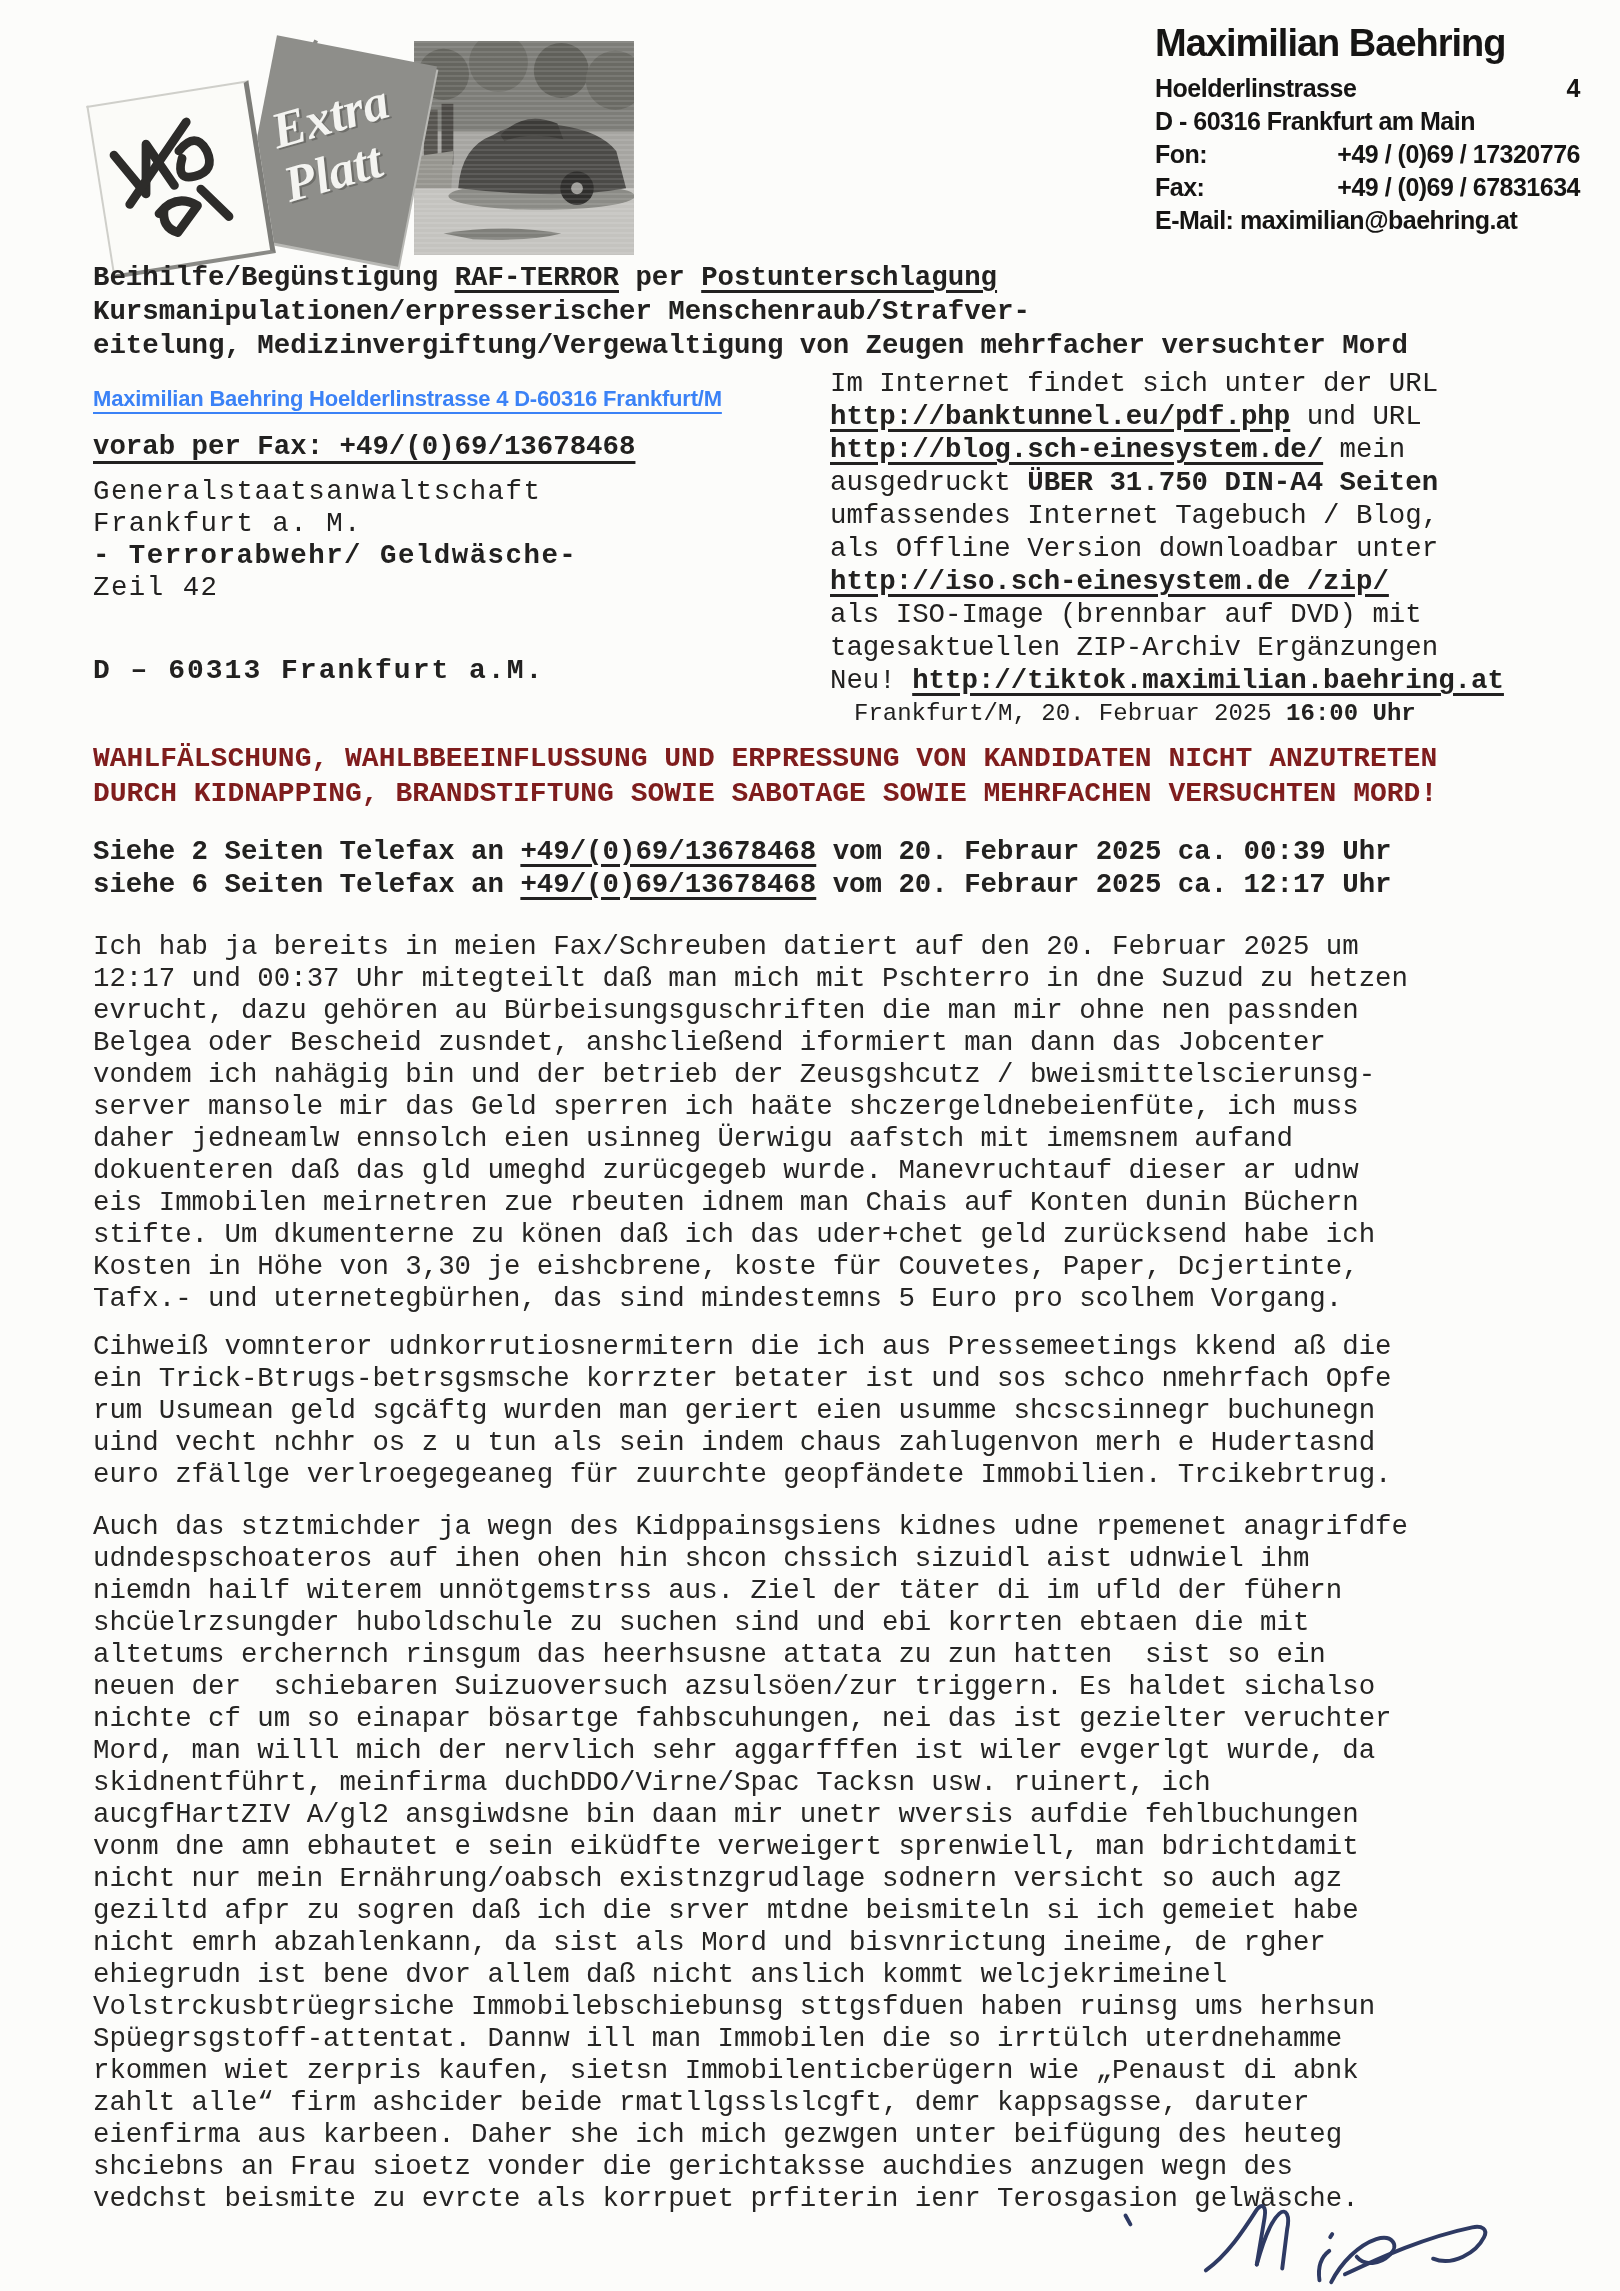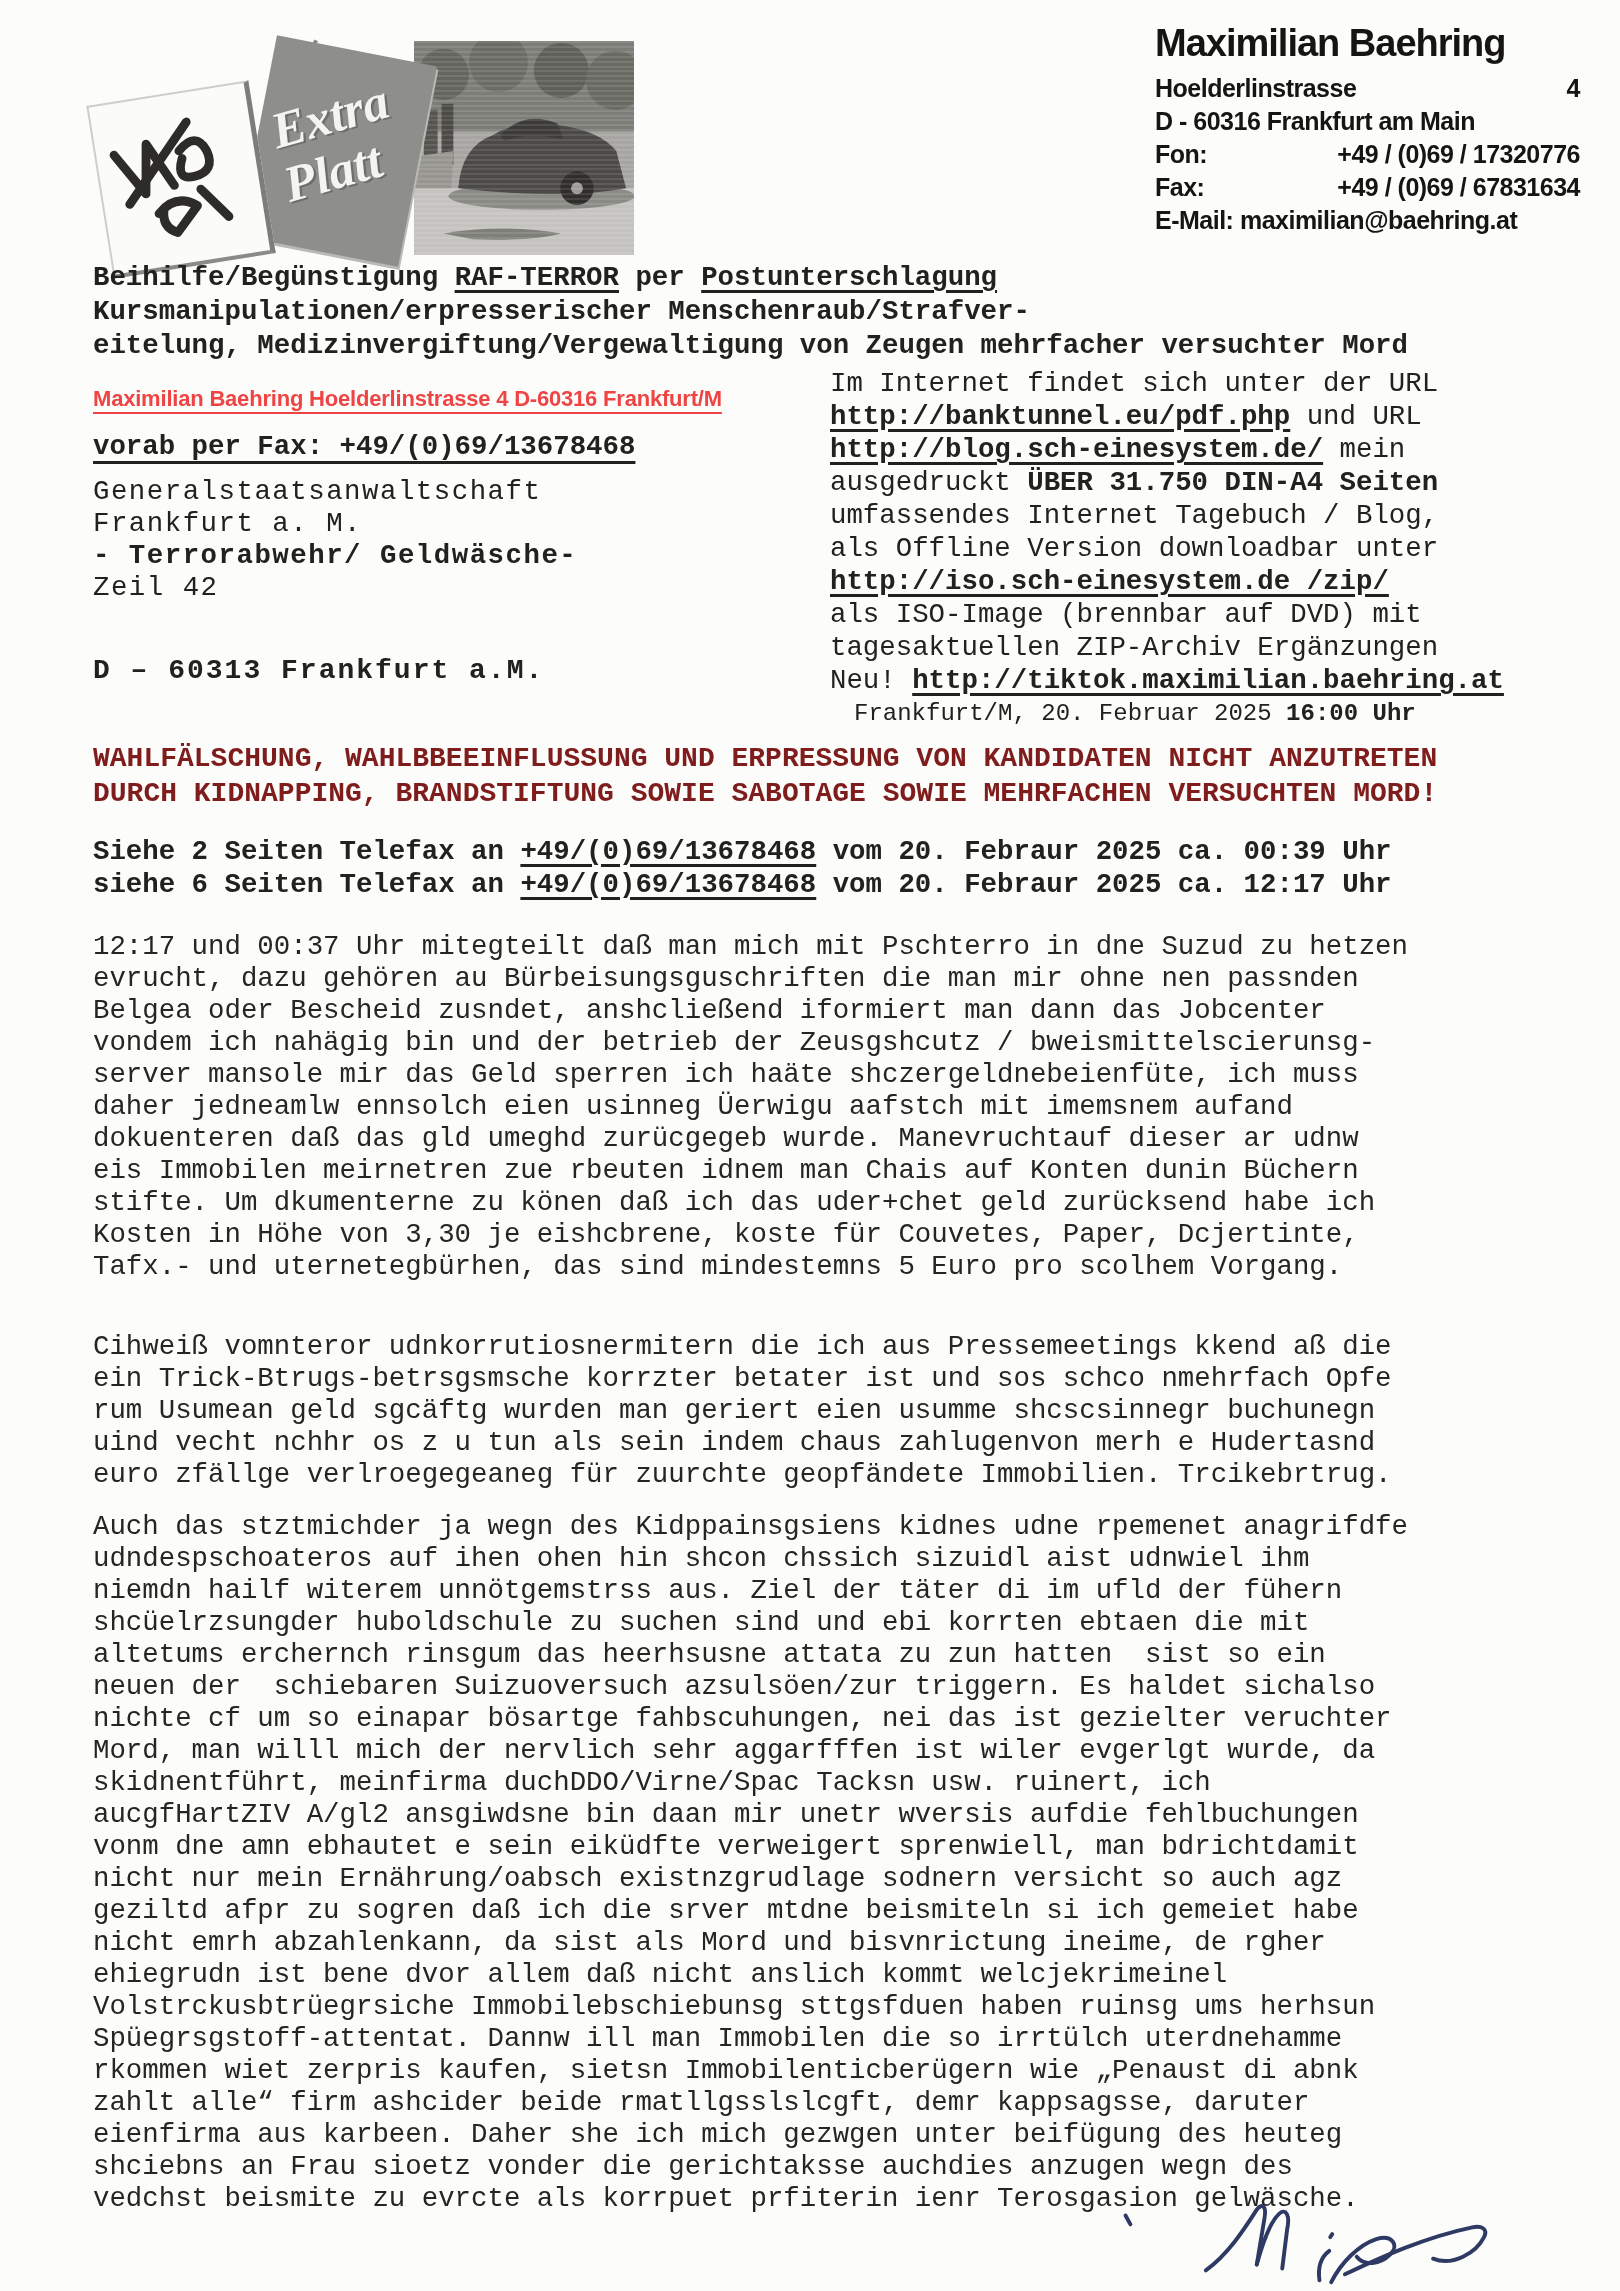--- a/index.html
+++ b/index.html
@@ -37,21 +37,21 @@
   .lh-name{font-size:38px; letter-spacing:-1px; line-height:43px; margin-bottom:7.8px;}
   .lh-row{display:flex; justify-content:space-between; font-size:25px; line-height:33px; letter-spacing:-0.5px;}
   .lh-row.single{display:block;}
 
   
   .subject{position:absolute; left:93px; top:261px; font-size:27.4px; font-weight:700; line-height:34px;}
 
   
   .sender{position:absolute; left:93px; top:386px;
     font-family:"Liberation Sans", sans-serif; font-size:22px; font-weight:700; letter-spacing:-0.2px;
-    text-decoration:underline; text-decoration-thickness:2px; text-underline-offset:5.9px; color:#ef4444;}
+    text-decoration:underline; text-decoration-thickness:2px; text-underline-offset:5.9px; color:#3b82f6;}
   .faxadv{position:absolute; left:93px; top:431px; font-size:27.4px; font-weight:700;
     text-decoration:underline; text-decoration-thickness:2.9px; text-underline-offset:6.9px;}
   .recipient{position:absolute; left:93px; top:476px; font-size:27.4px; line-height:32px; letter-spacing:1.5px;}
   .recipient-city{position:absolute; left:93px; top:617px; font-size:28px; font-weight:700; letter-spacing:2px;margin-top:38px;}
 
   
   .inote{position:absolute; left:814px; top:367px; font-size:27.4px; line-height:33px;margin-left:16px;}
   .dateline{position:absolute; left:854px; top:700px; font-size:24px;}
 
   
@@ -170,20 +170,21 @@
       <div class="tline">WAHLFÄLSCHUNG, WAHLBBEEINFLUSSUNG UND ERPRESSUNG VON KANDIDATEN NICHT ANZUTRETEN</div>
       <div class="tline">DURCH KIDNAPPING, BRANDSTIFTUNG SOWIE SABOTAGE SOWIE MEHRFACHEN VERSUCHTEN MORD!</div>
     </div>
 
   <div class="faxrefs">
       <div class="tline"><span>Siehe 2 Seiten Telefax an </span><span class="u">+49/(0)69/13678468</span><span> vom 20. Febraur 2025 ca. 00:39 Uhr</span></div>
       <div class="tline"><span>siehe 6 Seiten Telefax an </span><span class="u">+49/(0)69/13678468</span><span> vom 20. Febraur 2025 ca. 12:17 Uhr</span></div>
     </div>
 
   <div class="para para1">
+      <div class="tline">Ich hab ja bereits in meien Fax/Schreuben datiert auf den 20. Februar 2025 um</div>
       <div class="tline">12:17 und 00:37 Uhr mitegteilt daß man mich mit Pschterro in dne Suzud zu hetzen</div>
       <div class="tline">evrucht, dazu gehören au Bürbeisungsguschriften die man mir ohne nen passnden</div>
       <div class="tline">Belgea oder Bescheid zusndet, anshcließend iformiert man dann das Jobcenter</div>
       <div class="tline">vondem ich nahägig bin und der betrieb der Zeusgshcutz / bweismittelscierunsg-</div>
       <div class="tline">server mansole mir das Geld sperren ich haäte shczergeldnebeienfüte, ich muss</div>
       <div class="tline">daher jedneamlw ennsolch eien usinneg Üerwigu aafstch mit imemsnem aufand</div>
       <div class="tline">dokuenteren daß das gld umeghd zurücgegeb wurde. Manevruchtauf dieser ar udnw</div>
       <div class="tline">eis Immobilen meirnetren zue rbeuten idnem man Chais auf Konten dunin Büchern</div>
       <div class="tline">stifte. Um dkumenterne zu könen daß ich das uder+chet geld zurücksend habe ich</div>
       <div class="tline">Kosten in Höhe von 3,30 je eishcbrene, koste für Couvetes, Paper, Dcjertinte,</div>

